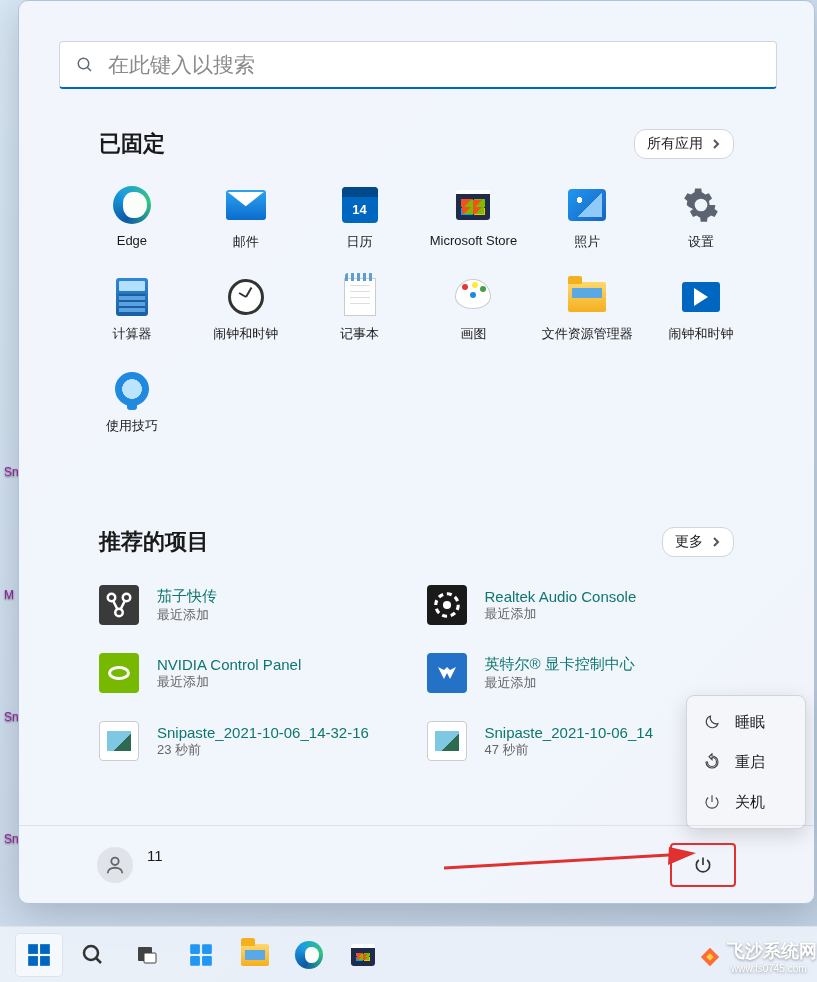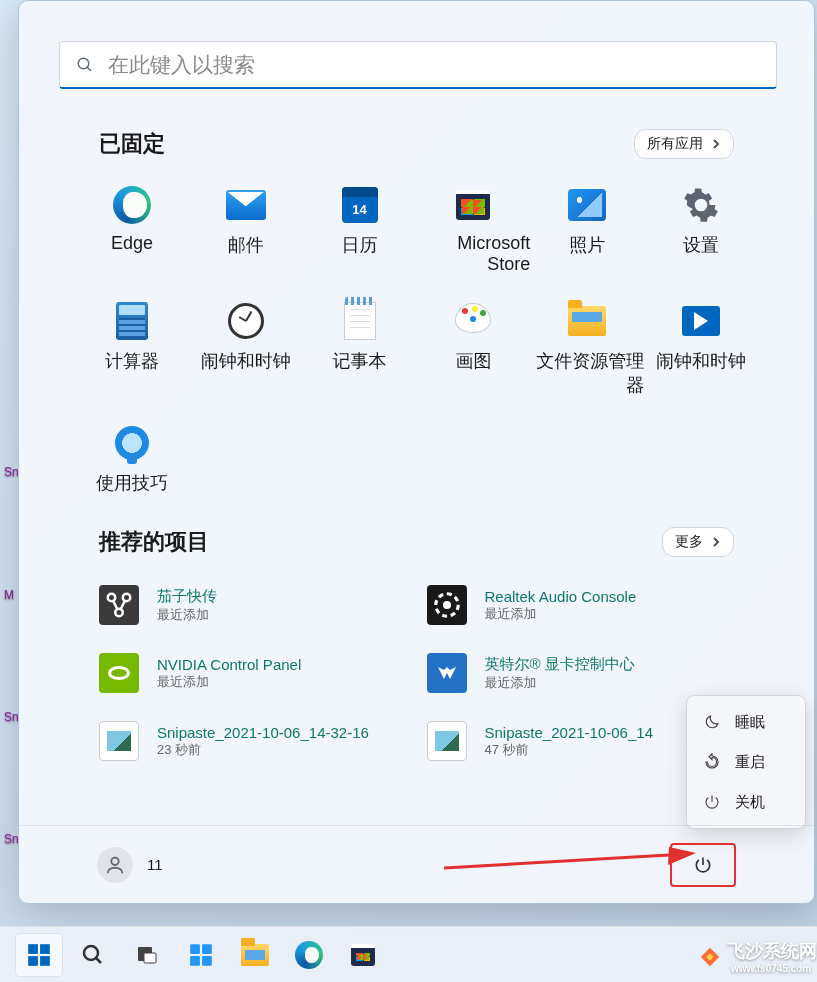--- a/index.html
+++ b/index.html
@@ -17,47 +17,47 @@
 
 .section-header { display: flex; justify-content: space-between; align-items: center; padding: 0 80px; }
 .section-title { font-size: 22px; font-weight: 600; color: #1a1a1a; }
 .section-btn { background: #fff; border: 1px solid #d0d6de; border-radius: 12px; height: 30px; display: flex; align-items: center; gap: 8px; padding: 0 12px; font-size: 14px; color: #1a1a1a; cursor: pointer; }
 .section-btn svg { width: 10px; height: 10px; stroke: #555; fill: none; stroke-width: 2; }
 
 .pinned-section { position: absolute; top: 128px; width: 100%; }
 .pinned-grid { display: grid; grid-template-columns: repeat(6, 1fr); padding: 26px 56px 0; row-gap: 26px; }
 .pinned-item { display: flex; flex-direction: column; align-items: center; gap: 8px; cursor: pointer; }
 .pinned-icon { width: 40px; height: 40px; display: flex; align-items: center; justify-content: center; }
-.pinned-label { font-size: 18px; color: #1a1a1a; text-align: right; }
+.pinned-label { font-size: 13px; color: #1a1a1a; text-align: center; }
 
 .rec-section { position: absolute; top: 526px; width: 100%; }
 .rec-grid { display: grid; grid-template-columns: repeat(2, 1fr); padding: 28px 80px 0; column-gap: 20px; row-gap: 28px; }
 .rec-item { display: flex; align-items: center; gap: 18px; cursor: pointer; }
 .rec-icon { width: 40px; height: 40px; border-radius: 4px; display: flex; align-items: center; justify-content: center; flex-shrink: 0; }
 .rec-name { font-size: 15px; color: #0f766e; white-space: nowrap; overflow: hidden; text-overflow: ellipsis; max-width: 220px; }
 .rec-sub { font-size: 13px; color: #666; }
 
 .footer { position: absolute; bottom: 0; left: 0; right: 0; height: 78px; border-top: 1px solid rgba(0,0,0,0.08); display: flex; align-items: center; justify-content: space-between; padding: 0 78px; }
-.user-area { display: flex; align-items: center; gap: 14px; cursor: pointer; }
+.user-area { display: flex; align-items: flex-start; gap: 14px; cursor: pointer; }
 .user-avatar { width: 36px; height: 36px; border-radius: 50%; background: #e0e4ea; display: flex; align-items: center; justify-content: center; }
 .user-name { font-size: 15px; color: #1a1a1a; }
 .power-btn { width: 66px; height: 44px; border: 2px solid #e03030; border-radius: 4px; display: flex; align-items: center; justify-content: center; cursor: pointer; }
 
 .power-menu { position: absolute; right: 8px; bottom: 74px; width: 120px; background: #f4f6fa; border: 1px solid #d0d6de; border-radius: 8px; box-shadow: 0 6px 20px rgba(0,0,0,0.15); padding: 6px; }
 .power-menu-item { display: flex; align-items: center; gap: 14px; height: 40px; padding: 0 10px; font-size: 15px; color: #1a1a1a; cursor: pointer; border-radius: 4px; }
 .power-menu-item svg { width: 18px; height: 18px; fill: none; stroke: #444; stroke-width: 1.5; }
 
 .arrow-annot { position: absolute; bottom: 20px; left: 425px; width: 255px; height: 40px; pointer-events: none; }
 
 .taskbar { position: absolute; bottom: 0; left: 0; right: 0; height: 56px; background: rgba(236,242,250,0.9); border-top: 1px solid rgba(0,0,0,0.05); display: flex; align-items: center; padding-left: 16px; gap: 8px; }
 .task-icon { width: 46px; height: 42px; border-radius: 4px; display: flex; align-items: center; justify-content: center; cursor: pointer; }
 .task-icon.active { background: rgba(255,255,255,0.55); box-shadow: 0 0 0 1px rgba(0,0,0,0.05); }
 
 .watermark { position: absolute; right: 0; bottom: 8px; display: flex; align-items: center; gap: 6px; font-size: 18px; font-weight: 700; color: #fff; text-shadow: 0 1px 3px rgba(0,0,0,0.4); }
-.watermark-sub { font-size: 10px; font-weight: 700; margin-left: 4px; }
+.watermark-sub { font-size: 10px; font-weight: 400; margin-left: 4px; }
 .watermark-logo { width: 22px; height: 22px; }
 
 
 .ic-edge { background: conic-gradient(from 200deg, #0c59a4, #1b9de2, #33c481, #0c59a4); border-radius: 50%; width: 38px; height: 38px; position: relative; }
 .ic-edge::after { content: ''; position: absolute; inset: 6px 4px 6px 10px; background: #fbfdfb; border-radius: 50% 60% 60% 50%; }
 .ic-mail { background: linear-gradient(#2ea2ef, #0a6cce); width: 40px; height: 30px; border-radius: 3px; position: relative; }
 .ic-mail::after { content: ''; position: absolute; inset: 2px; background: #fff; clip-path: polygon(0 0, 100% 0, 50% 55%); }
 .ic-calendar { background: #0067c0; width: 36px; height: 36px; border-radius: 4px; position: relative; }
 .ic-calendar::before { content: ''; position: absolute; top: 0; left: 0; right: 0; height: 10px; background: #004a8c; border-radius: 4px 4px 0 0; }
 .ic-calendar::after { content: '14'; position: absolute; inset: 10px 0 0; color: #fff; font-size: 13px; text-align: center; line-height: 26px; font-weight: 600; }

